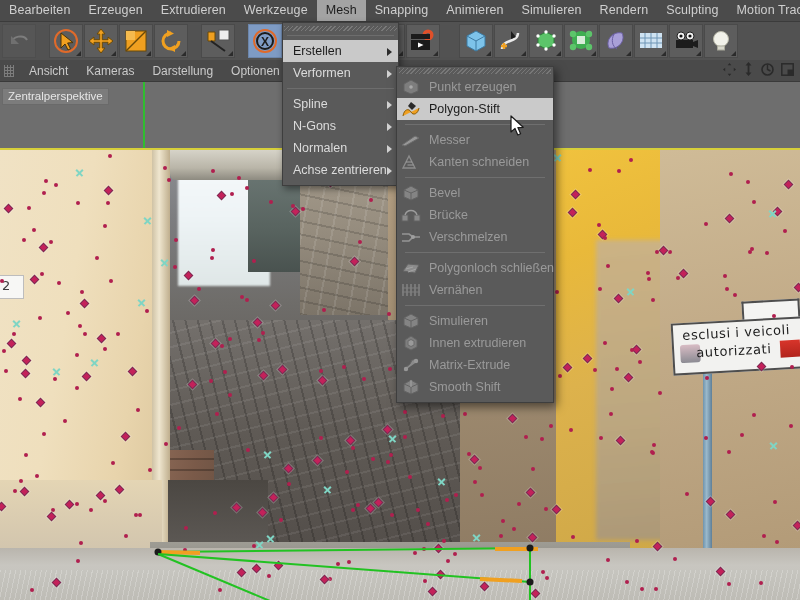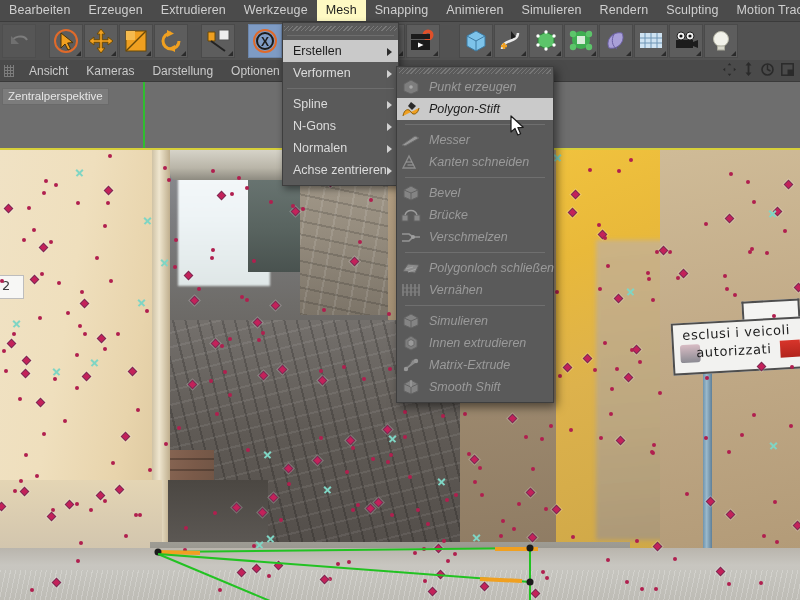--- a/index.html
+++ b/index.html
@@ -18,21 +18,21 @@
     border-bottom:1px solid #3b3b3b;
     display:flex;align-items:center;
     box-sizing:border-box;
   }
   .menubar .mi{
     color:#cfcfcf;font-size:12.5px;padding:3px 9px 4px 9px;
     white-space:nowrap;line-height:14px;
     letter-spacing:.1px;
   }
   .menubar .mi.active{
-    background:#fef9c3;color:#1d1d1d;
+    background:#a3a3a3;color:#1d1d1d;
   }
 
   
   .toolbar{
     position:absolute;left:0;top:22px;width:800px;height:38px;
     background:#525252;
     display:flex;align-items:center;
   }
   .tgroup{display:flex;align-items:center;height:34px;margin:0 2px;}
   .tbtn{
@@ -284,21 +284,20 @@
   }
 
   
   .submenu{
     position:absolute;left:396px;top:66px;width:156px;
     background:#5a5a5a;
     border:1px solid #3e3e3e;
     box-shadow:3px 4px 9px rgba(0,0,0,.5);
     padding:0 0 4px 0;
     z-index:60;
-    font-style:italic;
   }
   .sm-item{
     position:relative;height:22px;display:flex;align-items:center;
     color:#9a9a9a;font-size:12.5px;white-space:nowrap;
   }
   .sm-item.enabled{color:#e4e4e4;}
   .sm-item.hl{background:#cacaca;color:#1c1c1c;}
   .sm-ico{
     width:24px;height:20px;margin:0 6px 0 2px;flex:0 0 24px;
     display:flex;align-items:center;justify-content:center;

